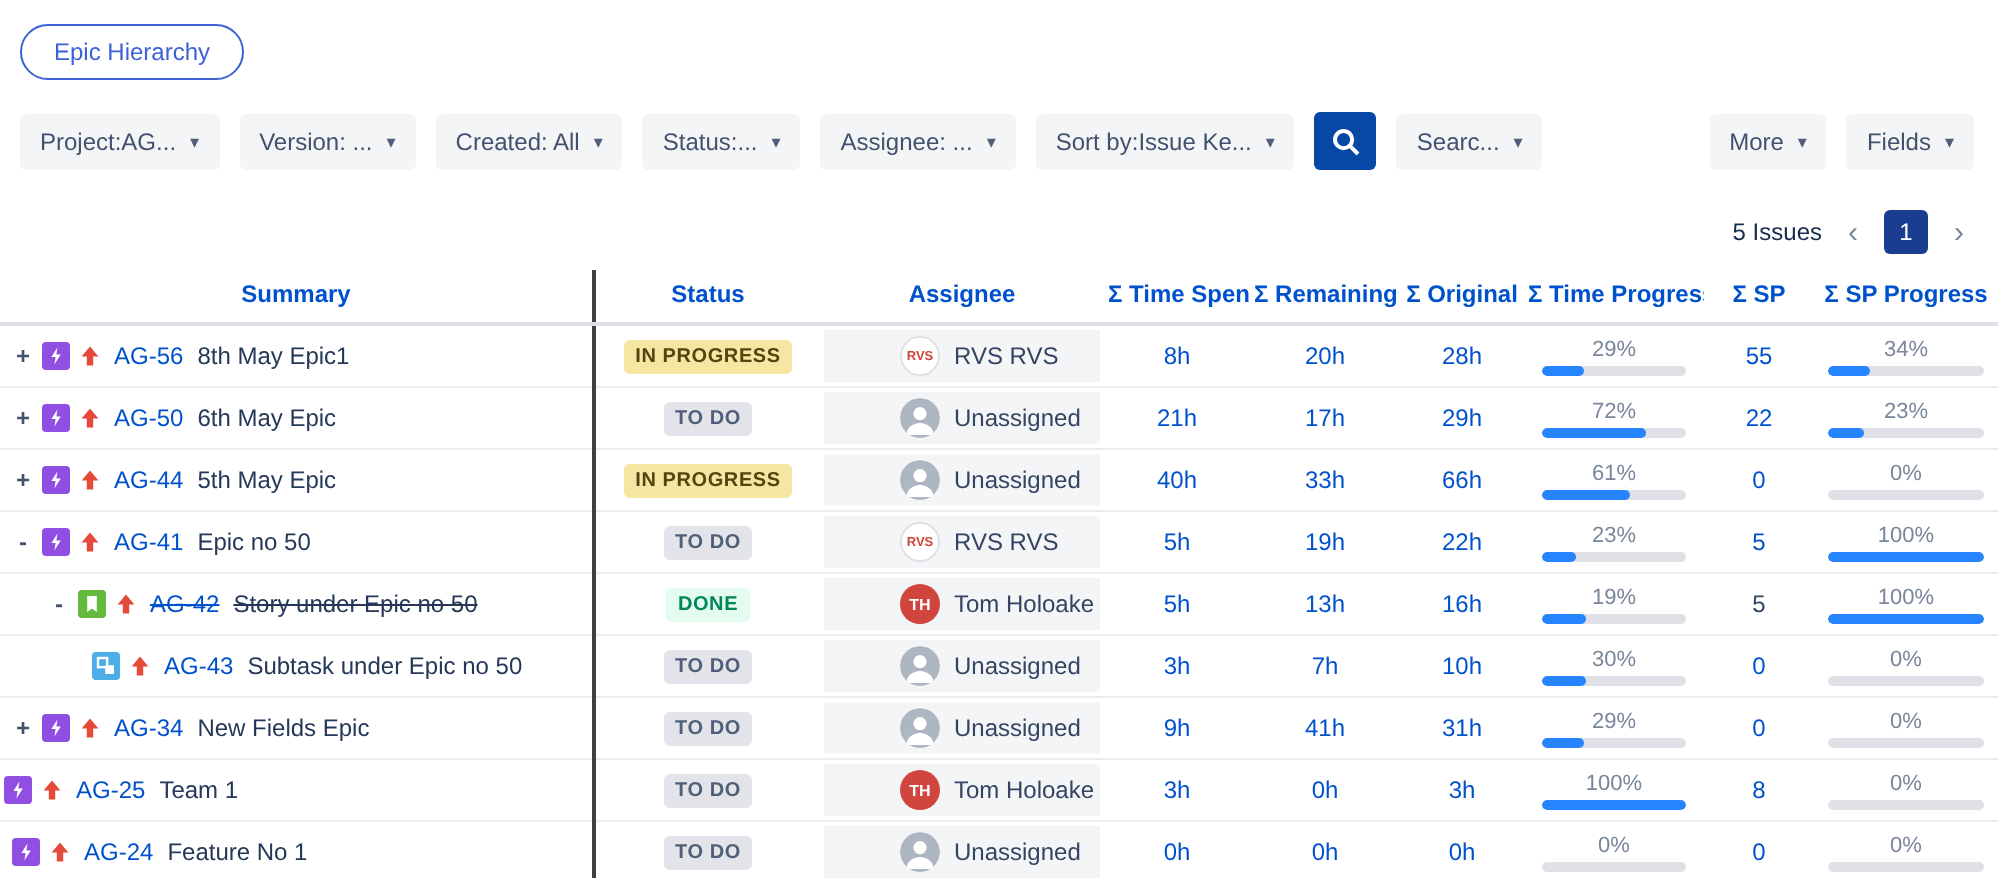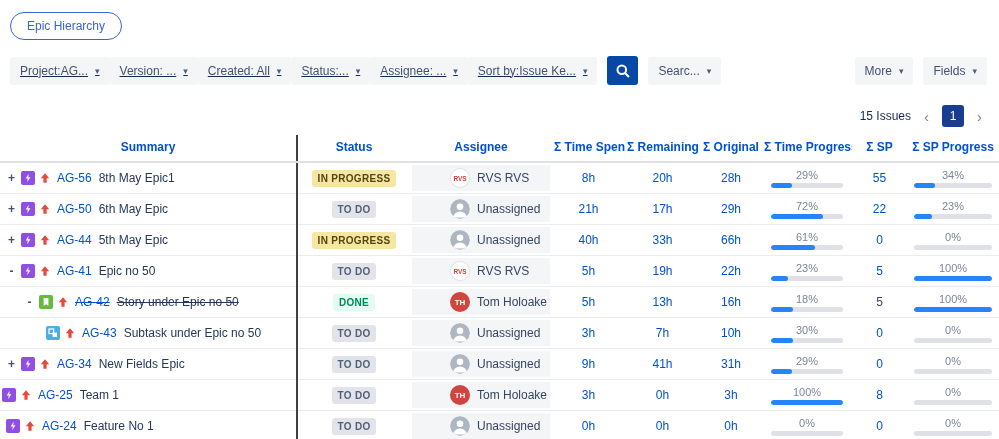--- a/index.html
+++ b/index.html
@@ -70,21 +70,21 @@
   .pfill { height:5px; background:#2684ff; border-radius:2.5px; }
 </style>
 </head>
 <body>
 
 <div class="topbar">
   <button class="pill-btn">Epic Hierarchy</button>
 </div>
 
 <div class="filterbar">
-  <span id="filters-left" style="display:flex;gap:0;text-decoration:underline;">
+  <span id="filters-left" style="display:flex;gap:10px;">
       <div class="chip">
         <span>Project:AG...</span>
         <span class="chev">▾</span>
       </div>
       <div class="chip">
         <span>Version: ...</span>
         <span class="chev">▾</span>
       </div>
       <div class="chip">
         <span>Created: All</span>
@@ -122,21 +122,21 @@
         <span class="chev">▾</span>
       </div>
       <div class="chip">
         <span>Fields</span>
         <span class="chev">▾</span>
       </div>
     </span>
 </div>
 
 <div class="pag-row">
-  <span>15 Issues</span>
+  <span>5 Issues</span>
   <span class="pg-chev">‹</span>
   <span class="page-num">1</span>
   <span class="pg-chev">›</span>
 </div>
 
 <div id="table-container">
     <table>
       <colgroup>
         <col style="width: 297px;">
         <col style="width: 113px;">
@@ -344,21 +344,21 @@
           <td><span class="badge done">DONE</span></td>
           <td>
             <div class="abox">
               <span class="av initials" style="background: rgb(208, 69, 62); color: rgb(255, 255, 255);">TH</span>
               <span class="aname">Tom Holoake</span>
             </div>
           </td>
           <td><a class="hlink">5h</a></td>
           <td><a class="hlink">13h</a></td>
           <td><a class="hlink">16h</a></td>
-          <td><div class="pwrap" style="width: 72px;"><div class="plabel">18%</div><div class="ptrack">
+          <td><div class="pwrap" style="width: 72px;"><div class="plabel">19%</div><div class="ptrack">
                 <div class="pfill" style="width: 31%;"></div>
               </div></div></td>
           <td><span class="spplain">5</span></td>
           <td><div class="pwrap" style="width: 78px;"><div class="plabel">100%</div><div class="ptrack">
                 <div class="pfill" style="width: 100%;"></div>
               </div></div></td>
         </tr>
         <tr>
           <td class="summary-cell colsep">
             <div class="srow" style="padding-left: 46px;">

